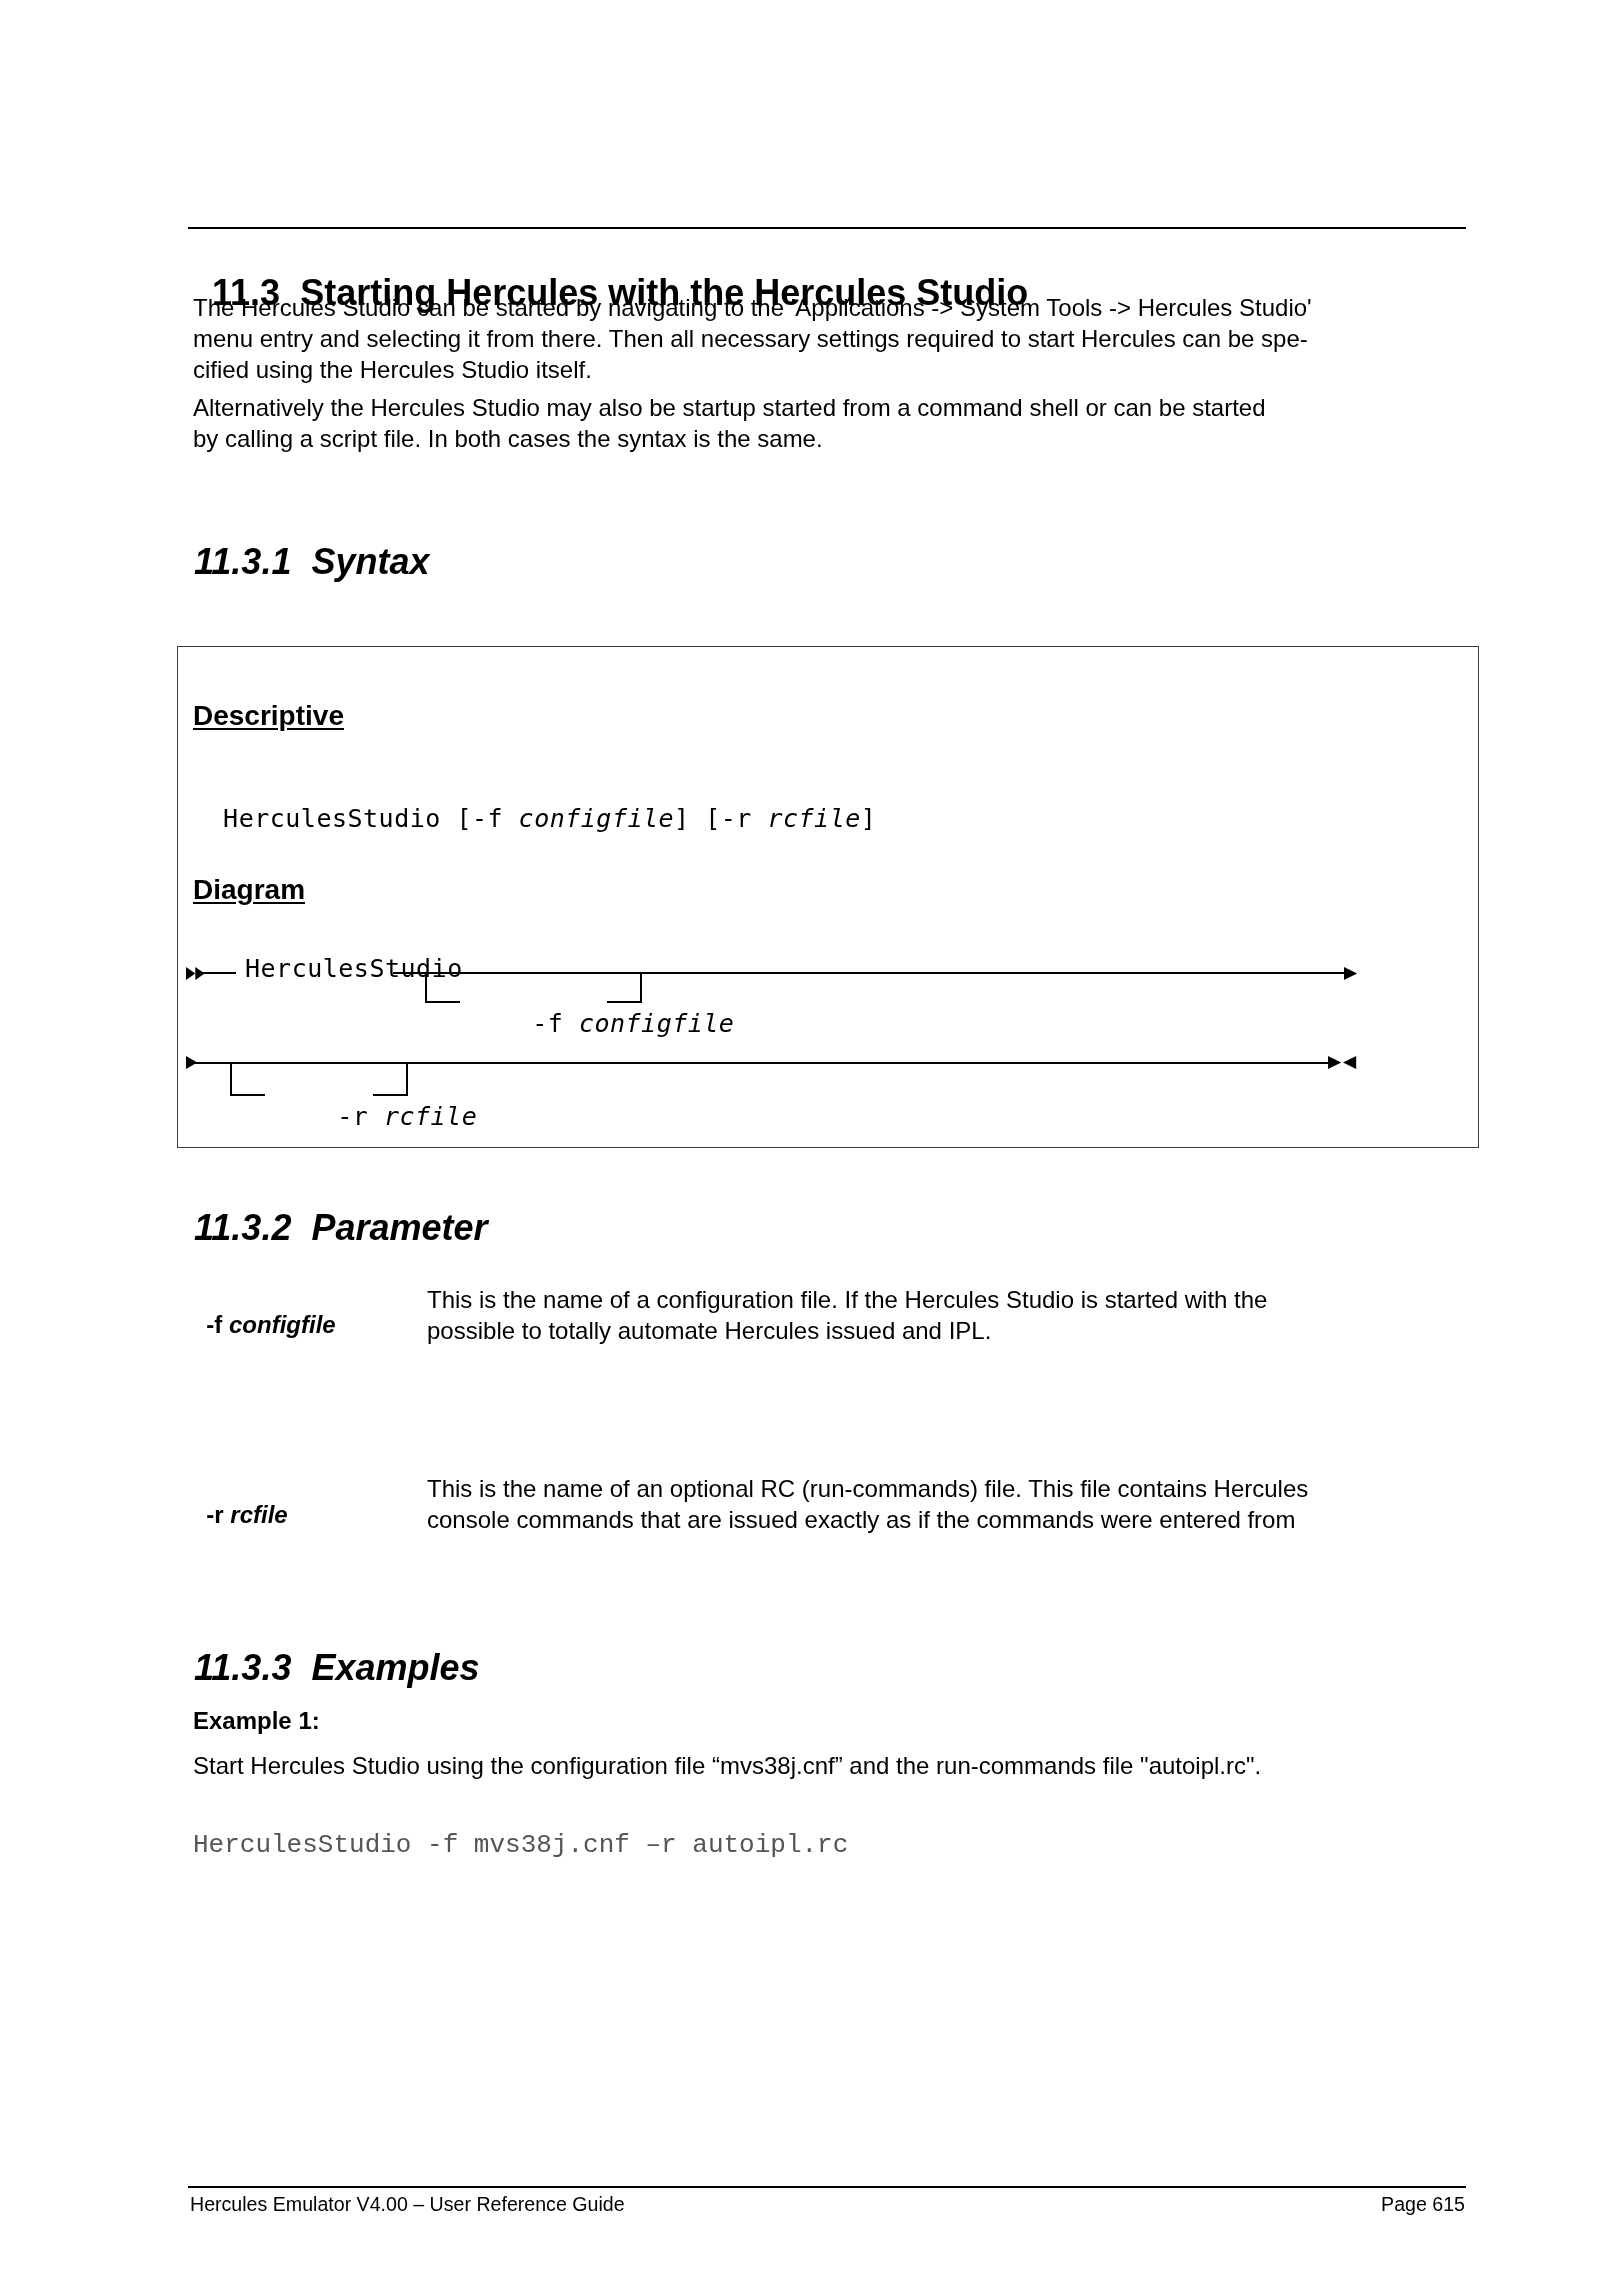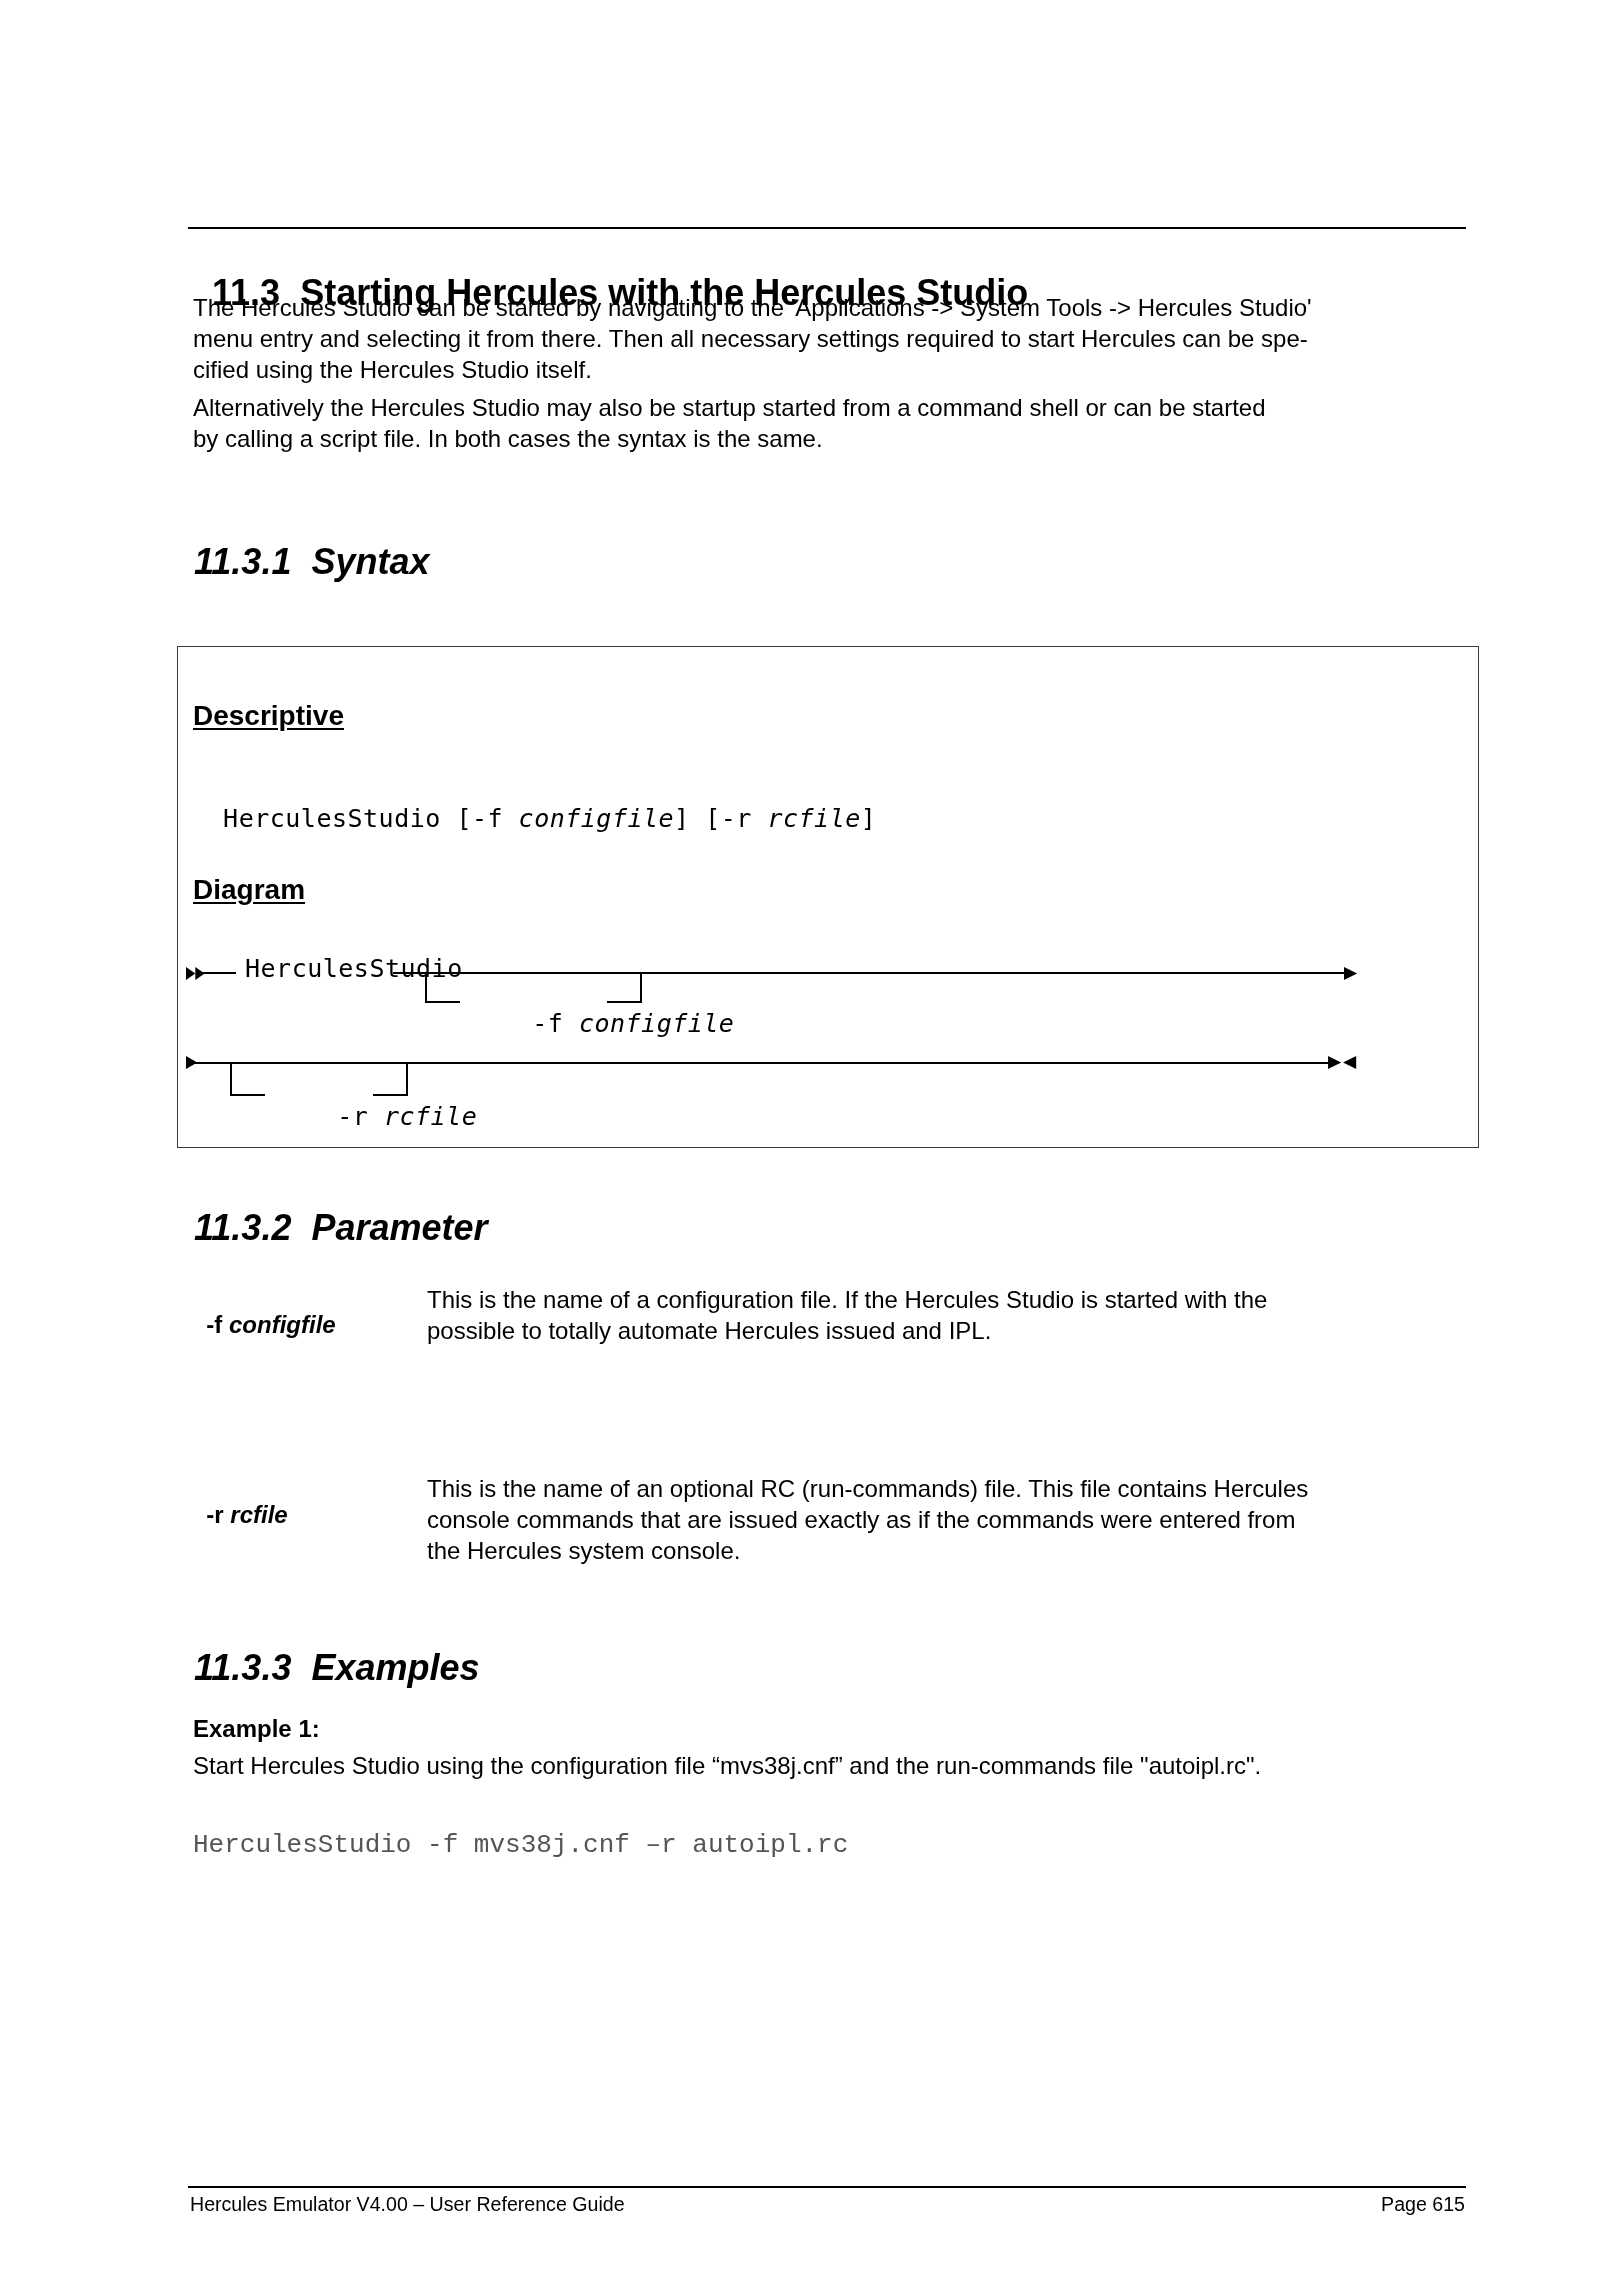--- a/index.html
+++ b/index.html
@@ -100,24 +100,23 @@
   <div>This is the name of a configuration file. If the Hercules Studio is started with the</div>
   <div>possible to totally automate Hercules issued and IPL.</div>
 </div>
 
 <div class="abs param-term" style="left:193px; top:1479px;">
   <span>-r </span><i>rcfile</i>
 </div>
 <div class="abs body" style="left:427px; top:1473px;">
   <div>This is the name of an optional RC (run-commands) file. This file contains Hercules</div>
   <div>console commands that are issued exactly as if the commands were entered from</div>
-  <div>the Hercules system console.</div>
 </div>
 
 <div class="abs h2" style="left:194px; top:1650px;">11.3.3  Examples</div>
-<div class="abs" style="left:193px; top:1709px; font-size:24px; font-weight:bold; line-height:1;margin-top:8px;">Example 1:</div>
+<div class="abs" style="left:193px; top:1709px; font-size:24px; font-weight:bold; line-height:1;">Example 1:</div>
 <div class="abs body" style="left:193px; top:1750px;">Start Hercules Studio using the configuration file “mvs38j.cnf” and the run-commands file "autoipl.rc".</div>
 <div class="abs code" style="left:193px; top:1832px;">HerculesStudio -f mvs38j.cnf –r autoipl.rc</div>
 
 <div class="rule" style="left:188px; top:2186px; width:1278px; height:1.9px;"></div>
 <div class="abs footer" style="left:190px; top:2195px;">Hercules Emulator V4.00 – User Reference Guide</div>
 <div class="abs footer" style="right:151px; top:2195px;">Page 615</div>
 
 
 </body></html>

